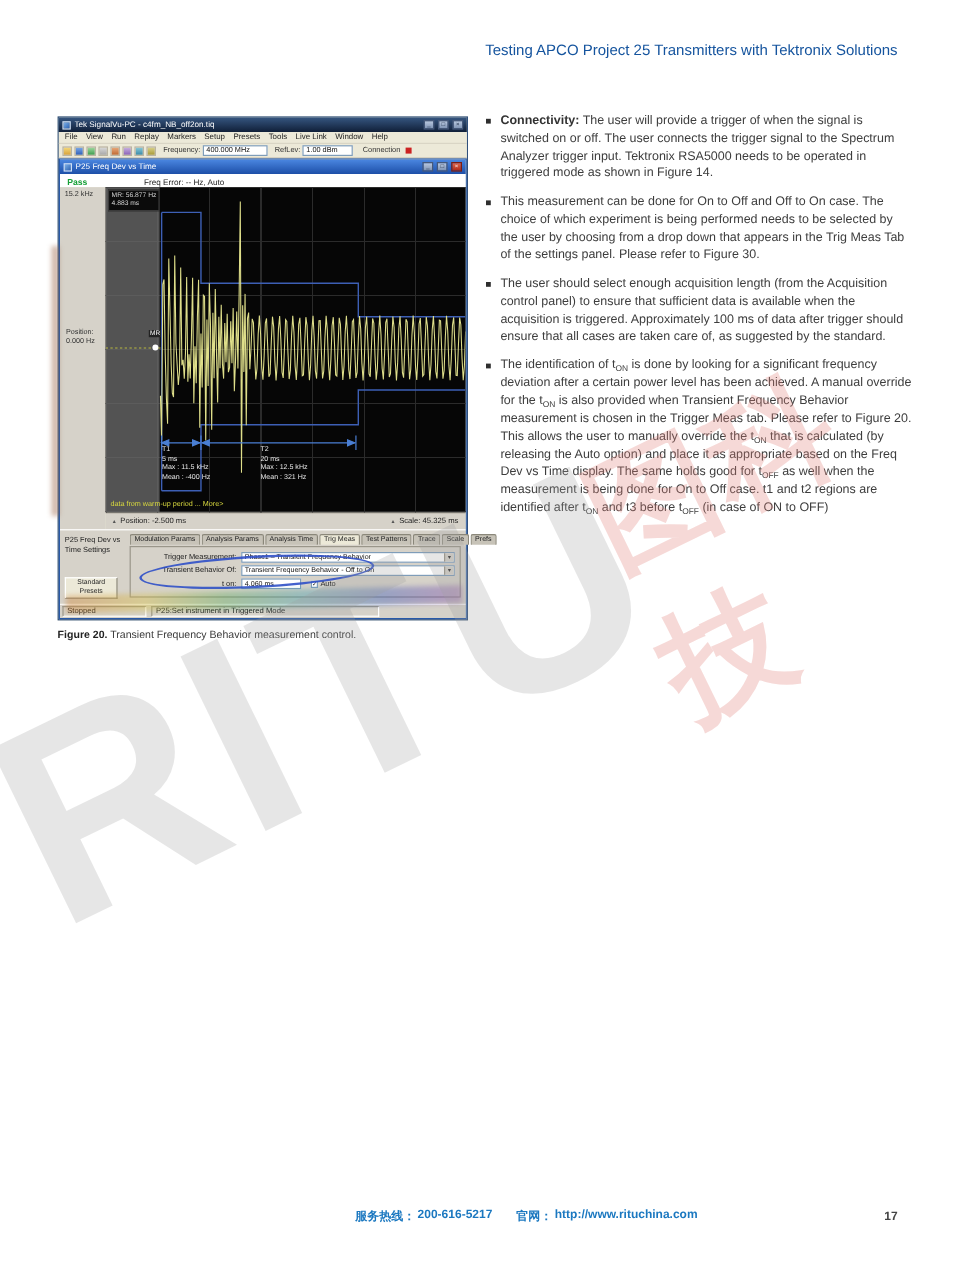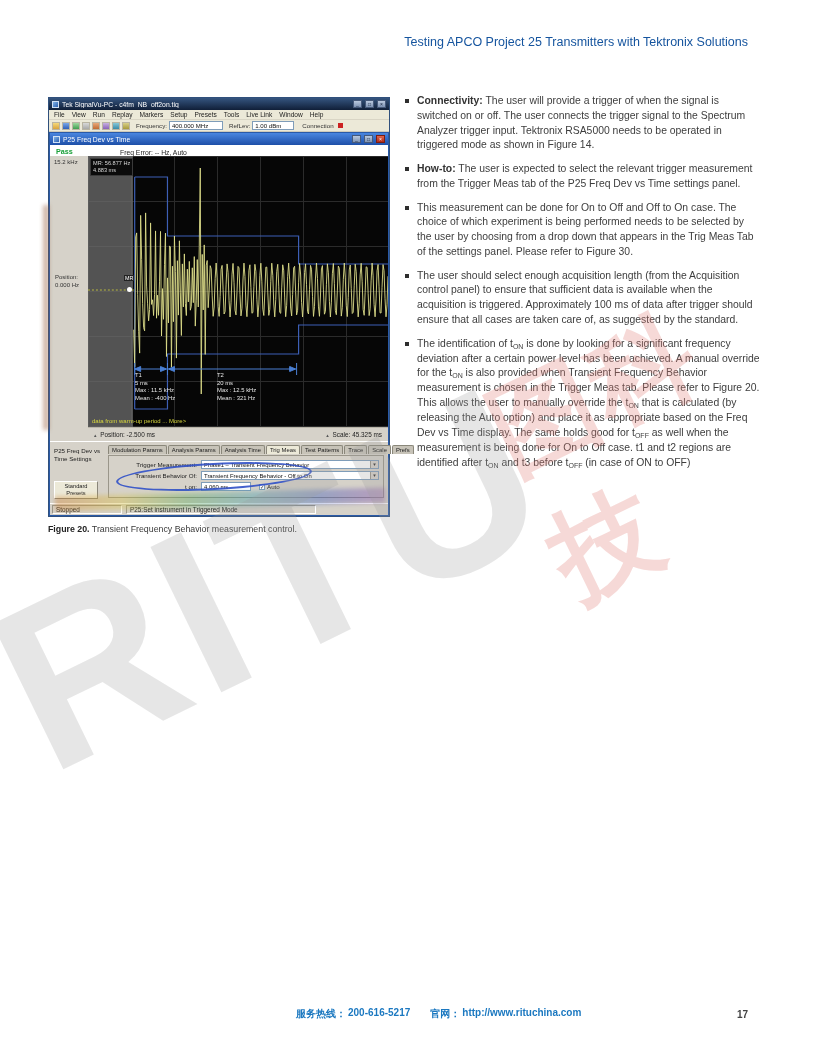--- a/index.html
+++ b/index.html
@@ -290,24 +290,20 @@
     </div>
   </div>
 
   <div class="bullets" id="bullets">
       <div class="bullet">
         <span class="bsq"></span>
         <p><b>Connectivity:</b> The user will provide a trigger of when the signal is switched on or off. The user connects the trigger signal to the Spectrum Analyzer trigger input. Tektronix RSA5000 needs to be operated in triggered mode as shown in Figure 14.</p>
       </div>
       <div class="bullet">
         <span class="bsq"></span>
-        <p><b>How-to:</b> The user is expected to select the relevant trigger measurement from the Trigger Meas tab of the P25 Freq Dev vs Time settings panel.</p>
-      </div>
-      <div class="bullet">
-        <span class="bsq"></span>
         <p>This measurement can be done for On to Off and Off to On case. The choice of which experiment is being performed needs to be selected by the user by choosing from a drop down that appears in the Trig Meas Tab of the settings panel. Please refer to Figure 30.</p>
       </div>
       <div class="bullet">
         <span class="bsq"></span>
         <p>The user should select enough acquisition length (from the Acquisition control panel) to ensure that sufficient data is available when the acquisition is triggered. Approximately 100 ms of data after trigger should ensure that all cases are taken care of, as suggested by the standard.</p>
       </div>
       <div class="bullet">
         <span class="bsq"></span>
         <p>The identification of t<sub>ON</sub> is done by looking for a significant frequency deviation after a certain power level has been achieved. A manual override for the t<sub>ON</sub> is also provided when Transient Frequency Behavior measurement is chosen in the Trigger Meas tab. Please refer to Figure 20. This allows the user to manually override the t<sub>ON</sub> that is calculated (by releasing the Auto option) and place it as appropriate based on the Freq Dev vs Time display. The same holds good for t<sub>OFF</sub> as well when the measurement is being done for On to Off case. t1 and t2 regions are identified after t<sub>ON</sub> and t3 before t<sub>OFF</sub> (in case of ON to OFF)</p>
       </div>

